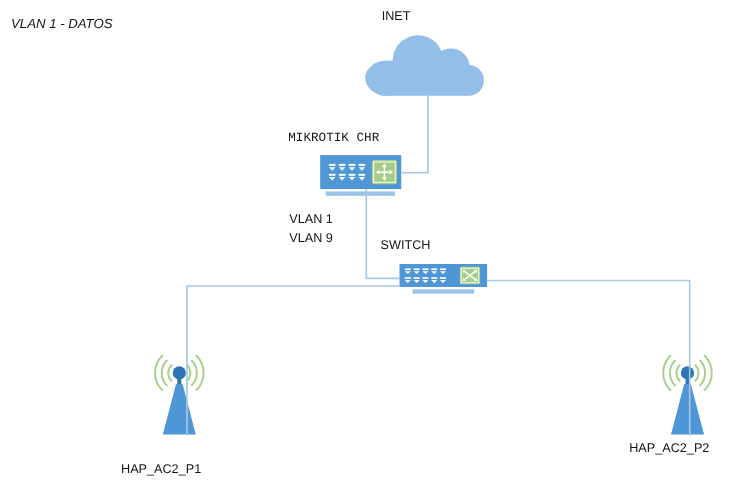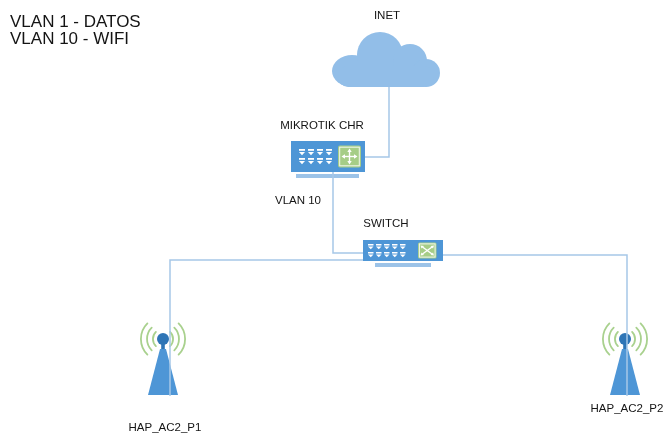--- a/index.html
+++ b/index.html
@@ -12,22 +12,22 @@
     background: var(--background, #fff);
     overflow: hidden;
   }
   .abs { position: absolute; }
   .label {
     font-size: 11.5px;
     line-height: 13px;
     color: var(--text, #141414);
     white-space: nowrap;
   }
-  .center { text-align: center; }
-  .legend-line { font-size: 17px; line-height: 17px; white-space: nowrap; }
+  .center { }
+  .legend-line { font-size: 12px; line-height: 17px; white-space: nowrap; font-style: italic; }
   .two-line { line-height: 17px; }
 
   
   .dev-body   { fill: var(--device-blue, #4E96D6); }
   .port-mark  { fill: #ffffff; }
   .icon-green-rect { fill: var(--icon-green, #A6CD87); }
   .icon-inner { fill: none; stroke: rgba(255,255,255,0.85); stroke-width: 1; }
   .icon-arrow { stroke: #ffffff; stroke-width: 1.4; fill: none; }
   .icon-head  { fill: #ffffff; }
   .cloud-part { fill: var(--cloud-blue, #92BEE8); }
@@ -38,33 +38,32 @@
   .base-bar   { background: var(--base-blue, #9CC3E8); }
   svg { display: block; }
 </style>
 </head>
 <body>
 
 <div id="canvas">
 
   <div class="abs" style="left:10px; top:13px;">
     <div class="legend-line">VLAN 1 - DATOS</div>
-    <div class="legend-line">VLAN 10 - WIFI</div>
   </div>
 
   <div class="abs label center" style="left:347px; top:9px; width:80px;">INET</div>
   <svg class="abs" style="left:330px; top:30px;" width="112" height="58" viewBox="0 0 112 58">
     <ellipse class="cloud-part" cx="22" cy="41" rx="20" ry="16"></ellipse>
     <circle class="cloud-part" cx="50" cy="25" r="23"></circle>
     <circle class="cloud-part" cx="80" cy="31" r="17"></circle>
     <circle class="cloud-part" cx="96" cy="43" r="14"></circle>
     <rect class="cloud-part" x="8" y="36" width="96" height="21" rx="10.5"></rect>
   </svg>
 
-  <div class="abs label center" style="left:262px; top:119px; width:120px;">MIKROTIK CHR</div>
+  <div class="abs label center" style="left:262px; top:119px; width:120px;font-family:Liberation Mono, monospace;">MIKROTIK CHR</div>
   <svg class="abs" style="left:291px; top:141px;" width="74" height="31" viewBox="0 0 74 31">
     <rect class="dev-body" x="0" y="0" width="74" height="31"></rect>
 
     <g class="port-mark">
       <rect x="8" y="8" width="6" height="1.8"></rect>
         <path d="M8 11 h6 l-3 3.2 z"></path>
       <rect x="17" y="8" width="6" height="1.8"></rect>
         <path d="M17 11 h6 l-3 3.2 z"></path>
       <rect x="26" y="8" width="6" height="1.8"></rect>
         <path d="M26 11 h6 l-3 3.2 z"></path>
@@ -87,21 +86,22 @@
       <line class="icon-arrow" x1="54" y1="15.5" x2="63" y2="15.5"></line>
       <polygon class="icon-head" points="58.5,7.5 56.3,11 60.7,11"></polygon>
       <polygon class="icon-head" points="58.5,23.5 56.3,20 60.7,20"></polygon>
       <polygon class="icon-head" points="50.5,15.5 54,13.3 54,17.7"></polygon>
       <polygon class="icon-head" points="66.5,15.5 63,13.3 63,17.7"></polygon>
     </g>
   </svg>
   <div class="abs base-bar" style="left:296px; top:174px; width:63px; height:3.5px;"></div>
 
   <div class="abs label center two-line" style="left:263px; top:192px; width:70px;">
-    <div>VLAN 10</div>
+    <div>VLAN 1</div>
+    <div>VLAN 9</div>
   </div>
 
   <div class="abs label center" style="left:346px; top:217px; width:80px;">SWITCH</div>
   <svg class="abs" style="left:363px; top:240px;" width="80" height="21" viewBox="0 0 80 21">
     <rect class="dev-body" x="0" y="0" width="80" height="21"></rect>
 
     <g class="port-mark">
       <rect x="5" y="4" width="5.5" height="1.5"></rect>
         <path d="M5 6.6 h5.5 l-2.75 2.6 z"></path>
       <rect x="13" y="4" width="5.5" height="1.5"></rect>

